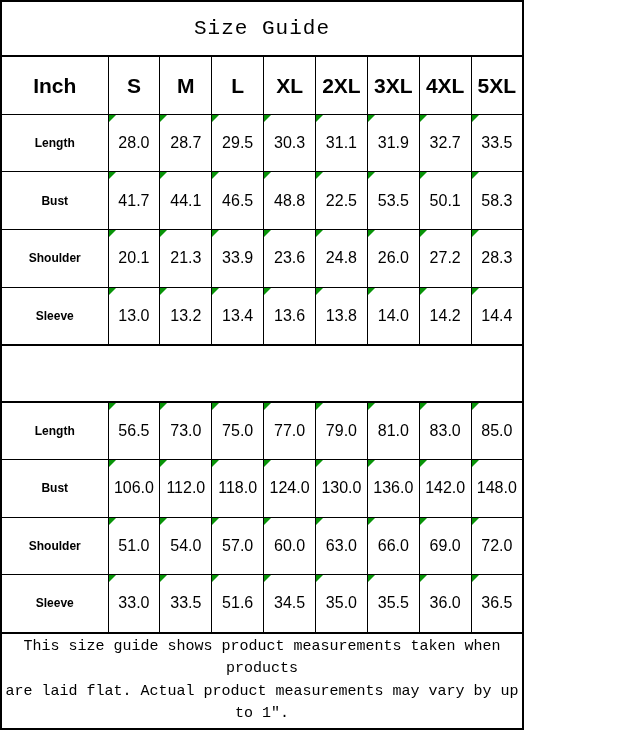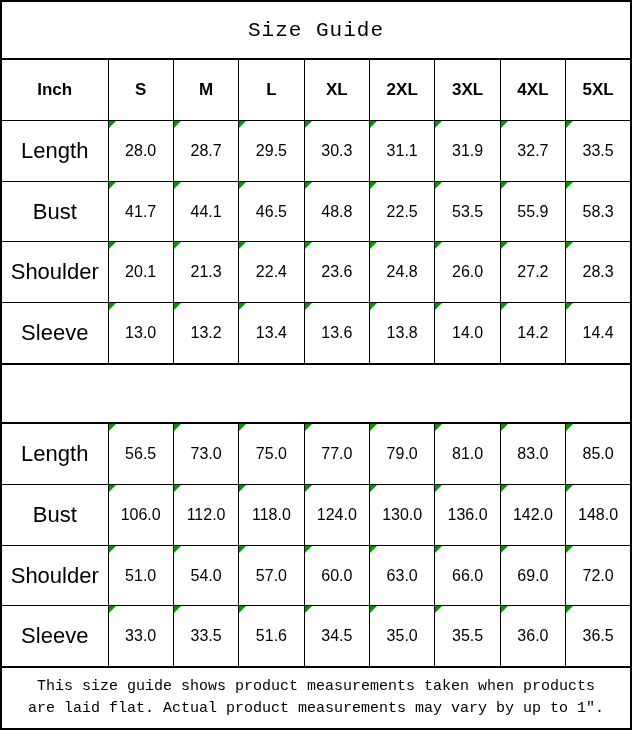--- a/index.html
+++ b/index.html
@@ -8,38 +8,38 @@
     --bg-c:#ffffff;
     --flag:#089408;
   }
   html,body{margin:0;padding:0;background:var(--bg-c);}
   .sheet{
     width:632px;height:730px;box-sizing:border-box;
     background:var(--bg-c);color:var(--text-c);
     font-family:"Liberation Sans",sans-serif;
   }
   table.size-guide{
-    width:632px;height:730px;box-sizing:border-box;
+    width:524px;height:730px;box-sizing:border-box;
     border-collapse:collapse;table-layout:fixed;
     border:2.5px solid var(--border-c);
   }
   td{
     border:1.5px solid var(--border-c);
     text-align:center;vertical-align:middle;
     position:relative;padding:0;overflow:hidden;
     color:var(--text-c);
   }
   .title-row td{
     height:51px;border-bottom:2px solid var(--border-c);
     font-family:"Liberation Mono",monospace;
     font-size:21px;font-weight:normal;letter-spacing:1px;
   }
-  .header-row td{height:54px;font-weight:bold;font-size:17px;}
+  .header-row td{height:54px;font-weight:bold;font-size:21px;}
   .data-row td{height:54px;}
-  .label-cell{font-weight:normal;font-size:22px;}
+  .label-cell{font-weight:bold;font-size:12px;}
   .num-cell{font-size:16px;font-weight:normal;}
   .gap-row td{height:52px;border-top:2px solid var(--border-c);border-bottom:2px solid var(--border-c);}
   .footer-row td{
     height:54px;border-top:2px solid var(--border-c);
     font-family:"Liberation Mono",monospace;
     font-size:15px;line-height:1.5;font-weight:normal;margin-left:12px;
   }
   .flag{
     position:absolute;top:0;left:0;display:block;
     width:0;height:0;
@@ -92,28 +92,28 @@
           <td class="num-cell"><span>33.5</span><i class="flag"></i></td>
         </tr>
         <tr class="data-row">
           <td class="label-cell"><span>Bust</span></td>
           <td class="num-cell"><span>41.7</span><i class="flag"></i></td>
           <td class="num-cell"><span>44.1</span><i class="flag"></i></td>
           <td class="num-cell"><span>46.5</span><i class="flag"></i></td>
           <td class="num-cell"><span>48.8</span><i class="flag"></i></td>
           <td class="num-cell"><span>22.5</span><i class="flag"></i></td>
           <td class="num-cell"><span>53.5</span><i class="flag"></i></td>
-          <td class="num-cell"><span>55.9</span><i class="flag"></i></td>
+          <td class="num-cell"><span>50.1</span><i class="flag"></i></td>
           <td class="num-cell"><span>58.3</span><i class="flag"></i></td>
         </tr>
         <tr class="data-row">
           <td class="label-cell"><span>Shoulder</span></td>
           <td class="num-cell"><span>20.1</span><i class="flag"></i></td>
           <td class="num-cell"><span>21.3</span><i class="flag"></i></td>
-          <td class="num-cell"><span>22.4</span><i class="flag"></i></td>
+          <td class="num-cell"><span>33.9</span><i class="flag"></i></td>
           <td class="num-cell"><span>23.6</span><i class="flag"></i></td>
           <td class="num-cell"><span>24.8</span><i class="flag"></i></td>
           <td class="num-cell"><span>26.0</span><i class="flag"></i></td>
           <td class="num-cell"><span>27.2</span><i class="flag"></i></td>
           <td class="num-cell"><span>28.3</span><i class="flag"></i></td>
         </tr>
         <tr class="data-row">
           <td class="label-cell"><span>Sleeve</span></td>
           <td class="num-cell"><span>13.0</span><i class="flag"></i></td>
           <td class="num-cell"><span>13.2</span><i class="flag"></i></td>

